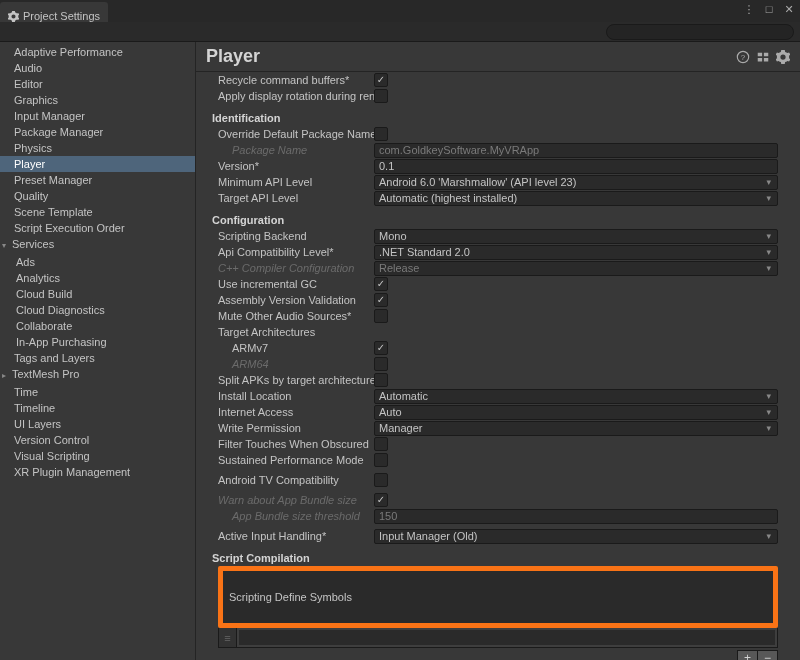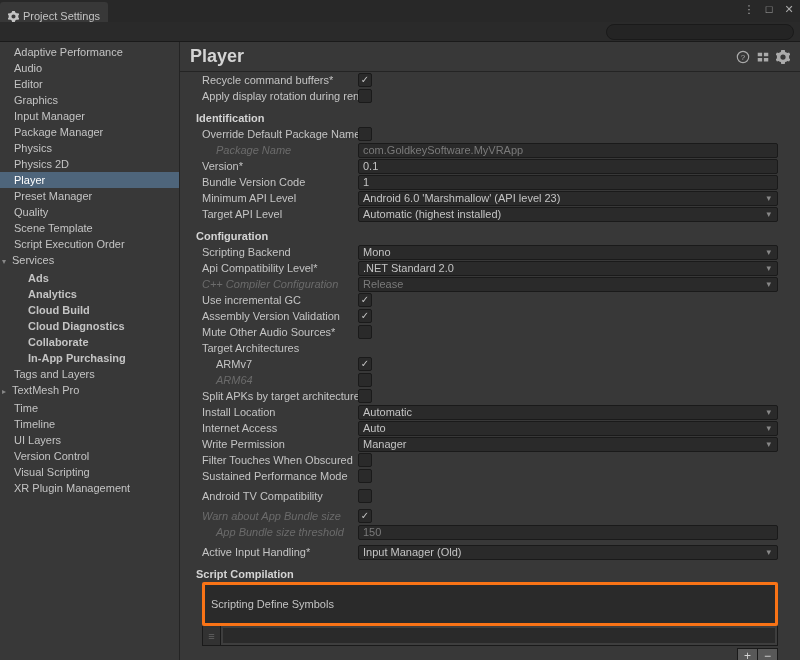--- a/index.html
+++ b/index.html
@@ -5,24 +5,24 @@
 * { margin: 0; padding: 0; box-sizing: border-box; font-family: -apple-system, "Segoe UI", Arial, sans-serif; }
 body { background: #383838; color: #c4c4c4; font-size: 11px; width: 800px; height: 660px; overflow: hidden; display: flex; flex-direction: column; }
 .titlebar { background: #282828; height: 22px; display: flex; align-items: center; position: relative; }
 .tab { background: #383838; height: 20px; padding: 0 8px; display: flex; align-items: flex-end; gap: 4px; margin-top: 2px; border-top-left-radius: 3px; border-top-right-radius: 3px; }
 .gear { width: 11px; height: 11px; display: inline-block; }
 .win-controls { position: absolute; right: 4px; top: 2px; display: flex; gap: 6px; }
 .win-btn { width: 14px; height: 14px; display: flex; align-items: center; justify-content: center; cursor: default; color: #aaa; }
 .searchbar { background: #2a2a2a; height: 20px; display: flex; align-items: center; padding: 0 6px; border-bottom: 1px solid #1a1a1a; }
 .search-input { flex: 1; max-width: 188px; margin-left: auto; background: #242424; border: 1px solid #1a1a1a; border-radius: 10px; height: 16px; color: #c4c4c4; padding: 0 18px 0 8px; font-size: 10px; }
 .main { flex: 1; display: flex; overflow: hidden; }
-.sidebar { width: 180px; background: #383838; overflow-y: auto; padding-top: 2px; border-right: 1px solid #242424; }
+.sidebar { width: 196px; background: #383838; overflow-y: auto; padding-top: 2px; border-right: 1px solid #242424; }
 .sb-item { padding: 1px 0 1px 14px; cursor: default; white-space: nowrap; line-height: 14px; }
 .sb-item.selected { background: #4e657b; color: #fff; }
-.sb-item.child { padding-left: 28px; font-weight: bold; }
+.sb-item.child { padding-left: 16px; }
 .sb-item.expandable::before { content: "▸"; display: inline-block; width: 10px; margin-left: -12px; font-size: 8px; color: #888; }
 .sb-item.expanded::before { content: "▾"; }
 .content { flex: 1; background: #383838; overflow-y: auto; display: flex; flex-direction: column; }
 .content-header { display: flex; align-items: center; padding: 4px 10px; border-bottom: 1px solid #242424; }
 .content-title { font-size: 18px; font-weight: 600; color: #d4d4d4; flex: 1; }
 .hdr-icons { display: flex; gap: 6px; align-items: center; }
 .hdr-icon { width: 14px; height: 14px; cursor: default; color: #aaa; }
 .panel { padding: 0 22px 20px 22px; }
 .section-header { font-weight: 600; color: #d4d4d4; margin: 8px 0 2px -6px; }
 .row { display: flex; align-items: center; height: 16px; margin: 0; }
@@ -31,21 +31,21 @@
 .row-label.disabled { color: #6b6b6b; font-style: italic; }
 .row-control { flex: 1; display: flex; align-items: center; }
 .chk { width: 14px; height: 14px; background: #2a2a2a; border: 1px solid #1a1a1a; border-radius: 2px; display: inline-flex; align-items: center; justify-content: center; cursor: default; }
 .chk.checked::after { content: "✓"; color: #c4c4c4; font-size: 10px; line-height: 1; }
 .text-field { flex: 1; background: #2a2a2a; border: 1px solid #1a1a1a; border-radius: 2px; height: 15px; color: #c4c4c4; padding: 0 4px; font-size: 11px; }
 .text-field.disabled { color: #7a7a7a; }
 .dropdown { position: relative; }
 .dropdown::after { content: "▾"; position: absolute; right: 6px; top: 1px; font-size: 9px; color: #888; pointer-events: none; }
 .spacer { height: 4px; }
 .compile-box { margin-top: 2px; }
-.define-head { background: #2a2a2a; border: 3px solid #f97316; border-radius: 2px; padding: 13px 6px; }
+.define-head { background: #2a2a2a; border: 5px solid #f97316; border-radius: 2px; padding: 20px 6px; }
 .define-body { background: #3e3e3e; border: 1px solid #1a1a1a; border-top: none; height: 20px; display: flex; }
 .define-handle { width: 18px; background: #323232; border-right: 1px solid #1a1a1a; display: flex; align-items: center; justify-content: center; color: #666; }
 .define-input { flex: 1; background: #2a2a2a; border: none; margin: 2px; color: #c4c4c4; padding: 0 4px; font-size: 11px; }
 .row-btns { display: flex; justify-content: flex-end; gap: 0; margin-top: 2px; }
 .mini-btn { background: #585858; border: 1px solid #1a1a1a; height: 16px; padding: 0 6px; color: #d4d4d4; font-size: 12px; line-height: 14px; cursor: default; }
 .mini-btn + .mini-btn { border-left: none; }
 .btn-row { display: flex; justify-content: flex-end; gap: 0; margin-top: 2px; }
 .text-btn { background: #585858; border: 1px solid #1a1a1a; height: 16px; padding: 0 8px; color: #d4d4d4; font-size: 10px; line-height: 14px; cursor: default; }
 .text-btn.dim { color: #7a7a7a; }
 .text-btn + .text-btn { border-left: none; }
@@ -78,21 +78,20 @@
 
 <div class="main">
   <div class="sidebar" id="sidebar">
       <div class="sb-item">Adaptive Performance</div>
       <div class="sb-item">Audio</div>
       <div class="sb-item">Editor</div>
       <div class="sb-item">Graphics</div>
       <div class="sb-item">Input Manager</div>
       <div class="sb-item">Package Manager</div>
       <div class="sb-item">Physics</div>
-      <div class="sb-item">Physics 2D</div>
       <div class="sb-item selected">Player</div>
       <div class="sb-item">Preset Manager</div>
       <div class="sb-item">Quality</div>
       <div class="sb-item">Scene Template</div>
       <div class="sb-item">Script Execution Order</div>
       <div class="sb-item expandable expanded">Services</div>
       <div class="sb-item child">Ads</div>
       <div class="sb-item child">Analytics</div>
       <div class="sb-item child">Cloud Build</div>
       <div class="sb-item child">Cloud Diagnostics</div>
@@ -149,26 +148,20 @@
             <input class="text-field disabled" readonly="" value="com.GoldkeySoftware.MyVRApp" style="">
           </div>
         </div>
         <div class="row">
           <div class="row-label">Version*</div>
           <div class="row-control">
             <input class="text-field" value="0.1" style="">
           </div>
         </div>
         <div class="row">
-          <div class="row-label">Bundle Version Code</div>
-          <div class="row-control">
-            <input class="text-field" value="1" style="">
-          </div>
-        </div>
-        <div class="row">
           <div class="row-label">Minimum API Level</div>
           <div class="row-control">
             <div class="text-field dropdown">Android 6.0 'Marshmallow' (API level 23)</div>
           </div>
         </div>
         <div class="row">
           <div class="row-label">Target API Level</div>
           <div class="row-control">
             <div class="text-field dropdown">Automatic (highest installed)</div>
           </div>

